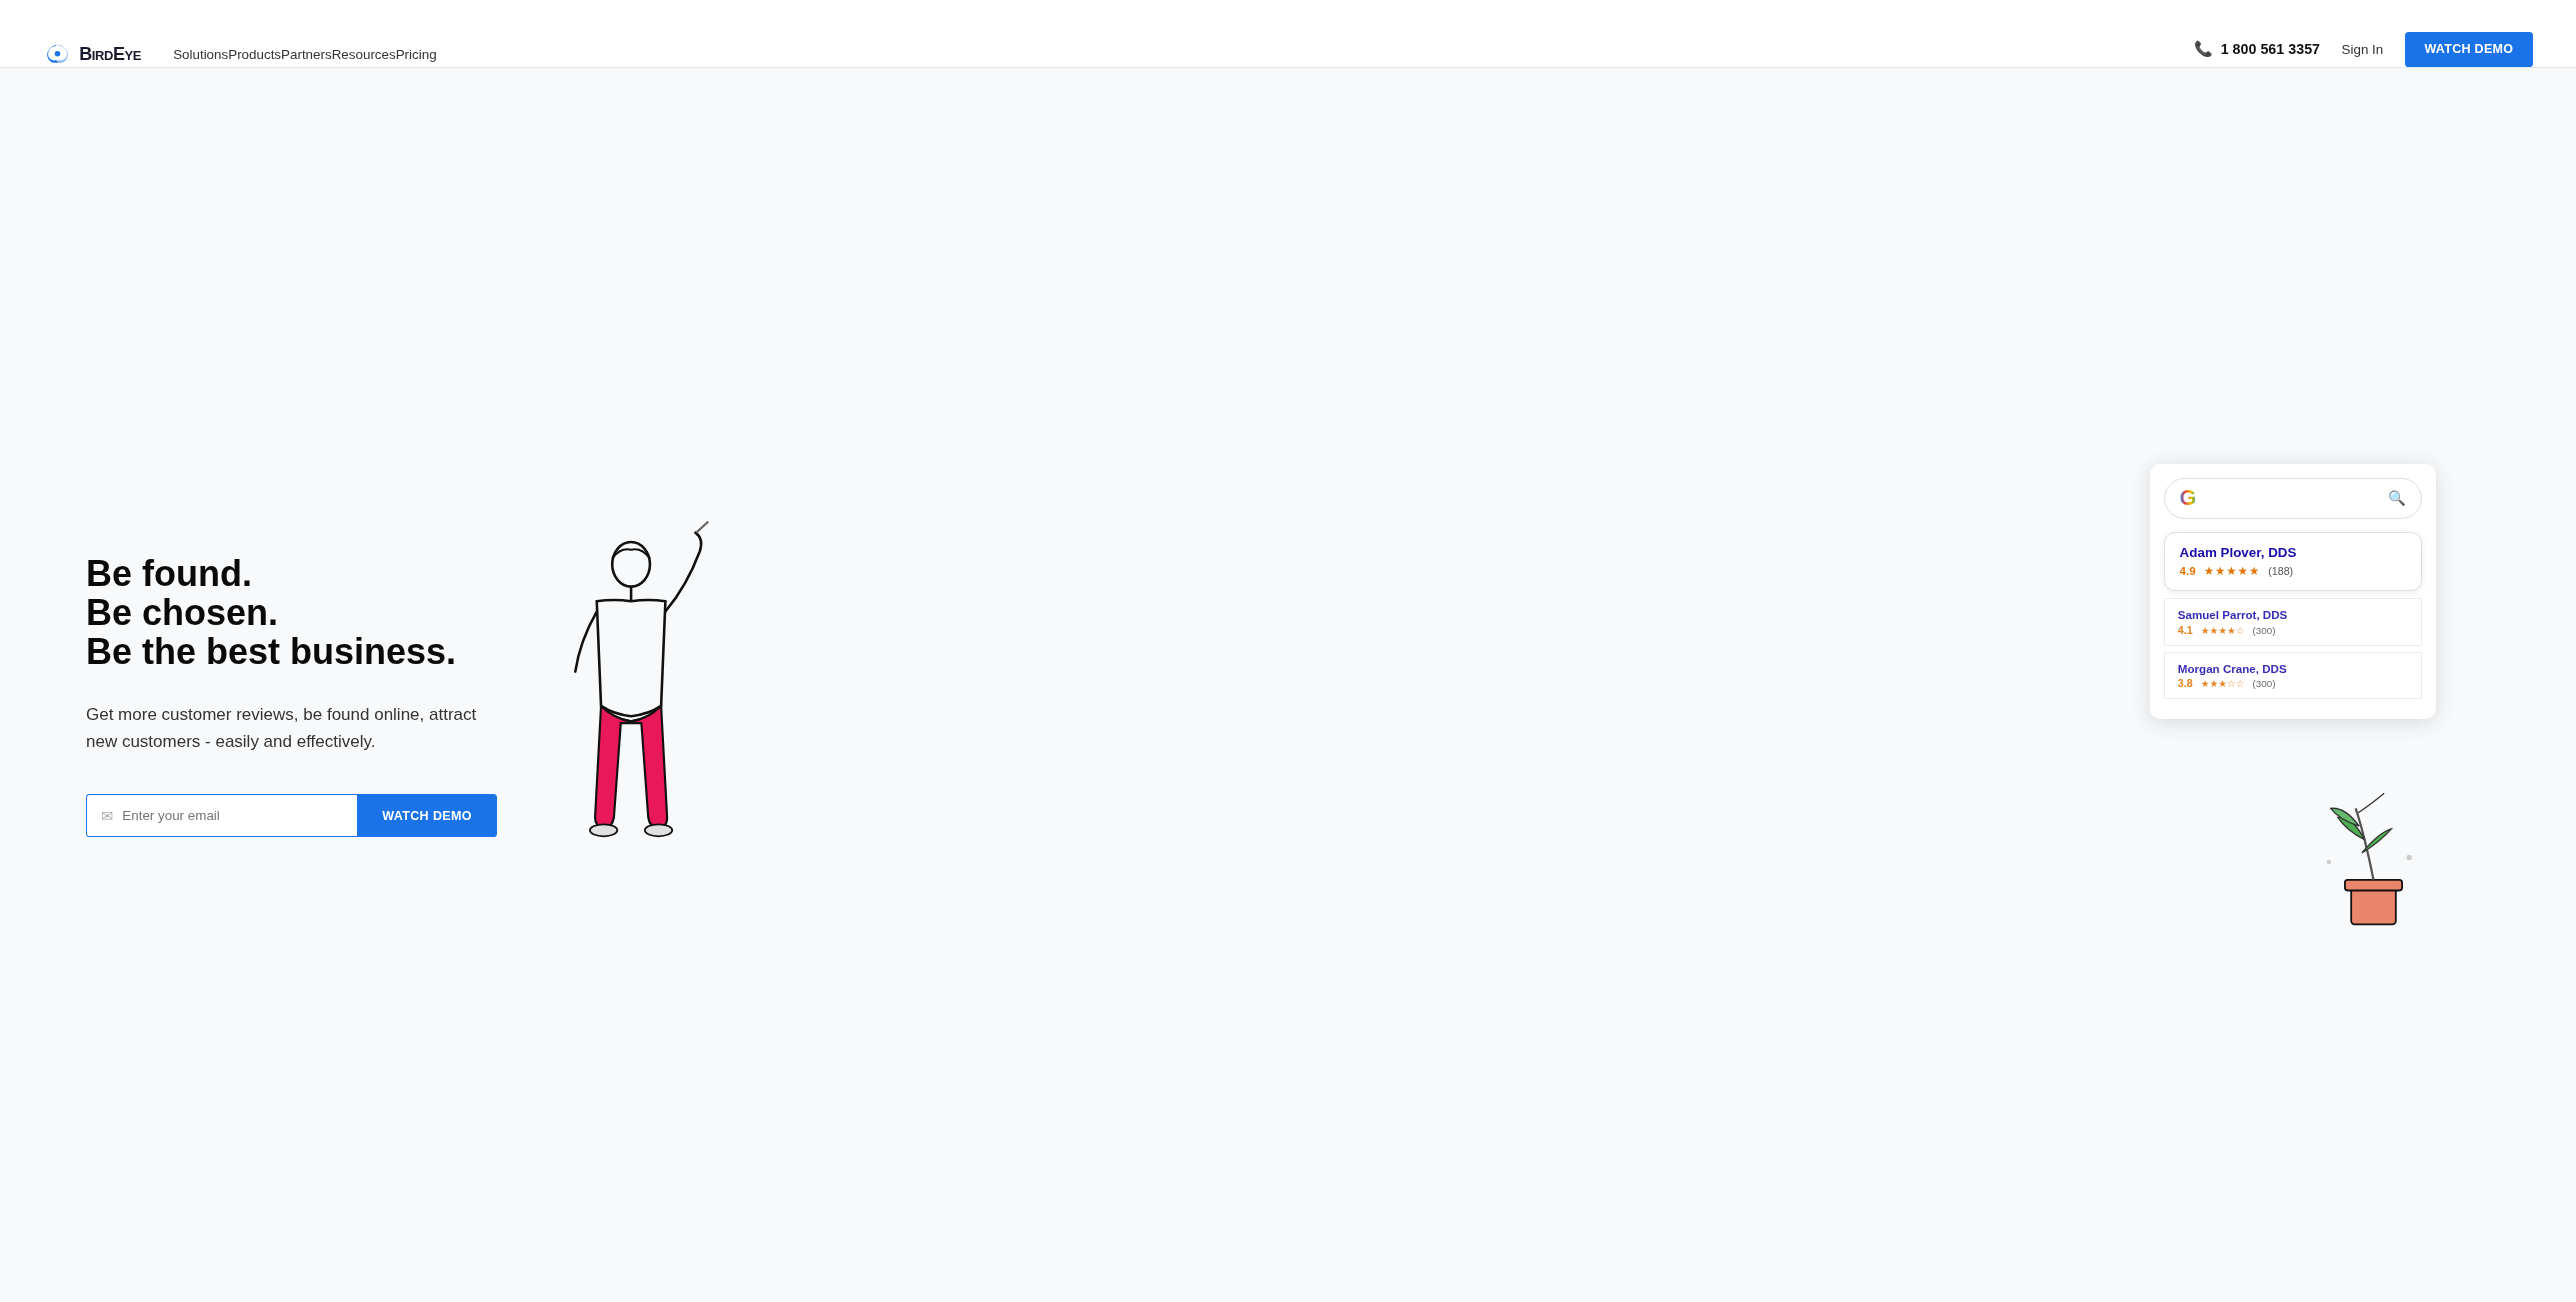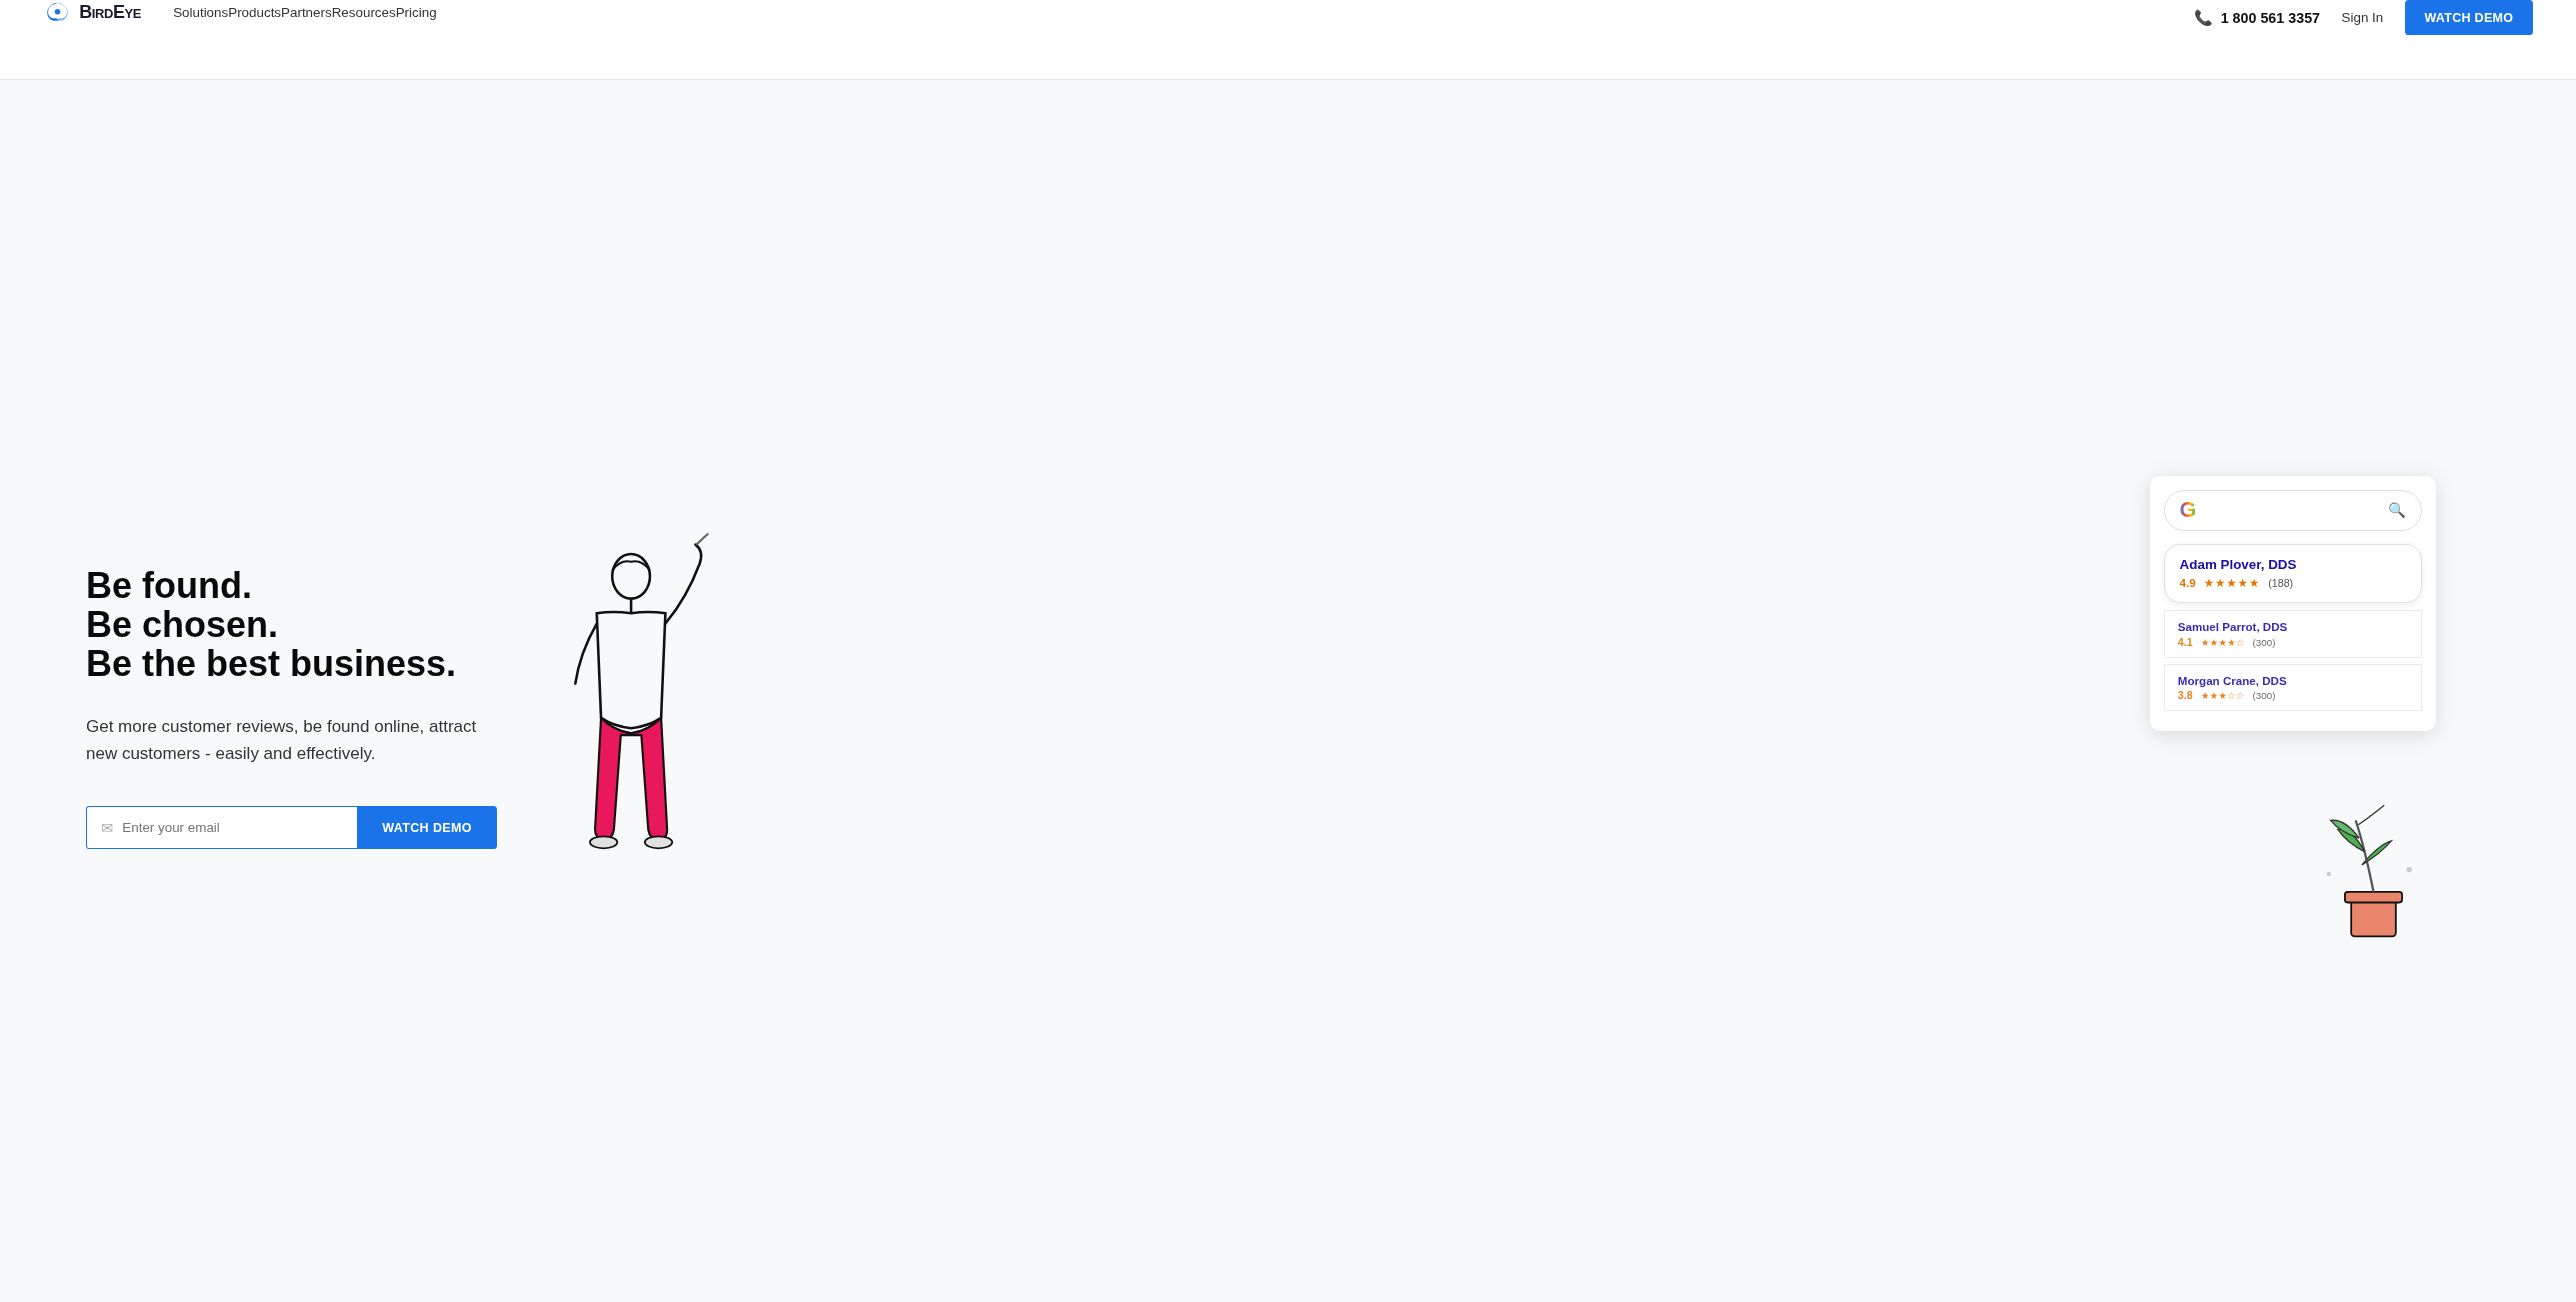--- a/index.html
+++ b/index.html
@@ -1,21 +1,21 @@
 <!DOCTYPE html>
 <html style="font-size:14.3px"><head>
   <meta charset="utf-8">
   <style>
     * { margin: 0; padding: 0; box-sizing: border-box; }
     body { font-family: -apple-system, BlinkMacSystemFont, 'Segoe UI', sans-serif; background: #fff; overflow-x: hidden; }
 
     
     nav {
-      display: flex; align-items: flex-start; justify-content: space-between;
-      padding: 0 43px; height: 80px;
+      display: flex; align-items: flex-end; justify-content: space-between;
+      padding: 0 43px; height: 68px;
       border-bottom: 0.9px solid #e5e7eb;
       background: #fff;
       position: sticky; top: 0; z-index: 100;
     }
     .nav-left { display: flex; align-items: center; gap: 32px; }
     .logo { display: flex; align-items: center; gap: 7.2px; text-decoration: none; }
     .logo-icon { width: 29px; height: 25px; }
     .logo-text { font-size: 18px; font-weight: 700; color: #1a1a2e; letter-spacing: -0.4px; font-variant: small-caps; }
     .nav-links { display: flex; align-items: center; }
     .nav-link { font-size: 13.4px; color: #333; text-decoration: none; cursor: pointer; }
@@ -92,21 +92,21 @@
       -webkit-background-clip: text; -webkit-text-fill-color: transparent;
       background-clip: text;
     }
     .search-bar-line {
       flex: 1; height: 0.9px; background: transparent;
     }
     .search-icon-g { color: #4285F4; font-size: 14.3px; }
 
     
     .review-result-main {
-      background: #fff; border: 0.9px solid #e0e0e0; border-radius: 16px;
+      background: #fff; border: 0.9px solid #e0e0e0; border-radius: 11px;
       padding: 12.5px 14.3px; margin-bottom: 7.2px;
       box-shadow: 0 1.8px 7.2px rgba(0,0,0,0.07);
     }
     .result-name { font-size: 13.4px; font-weight: 700; color: #1a0dab; margin-bottom: 3.6px; }
     .result-rating { display: flex; align-items: center; gap: 8px; }
     .rating-score { font-size: 11.6px; font-weight: 600; color: #e37400; }
     .stars { color: #e37400; font-size: 11.6px; letter-spacing: 0.9px; }
     .rating-count { font-size: 10.7px; color: #555; }
     .review-result-small {
       background: #fff; border: 0.9px solid #e8e8e8; border-radius: 1px;

